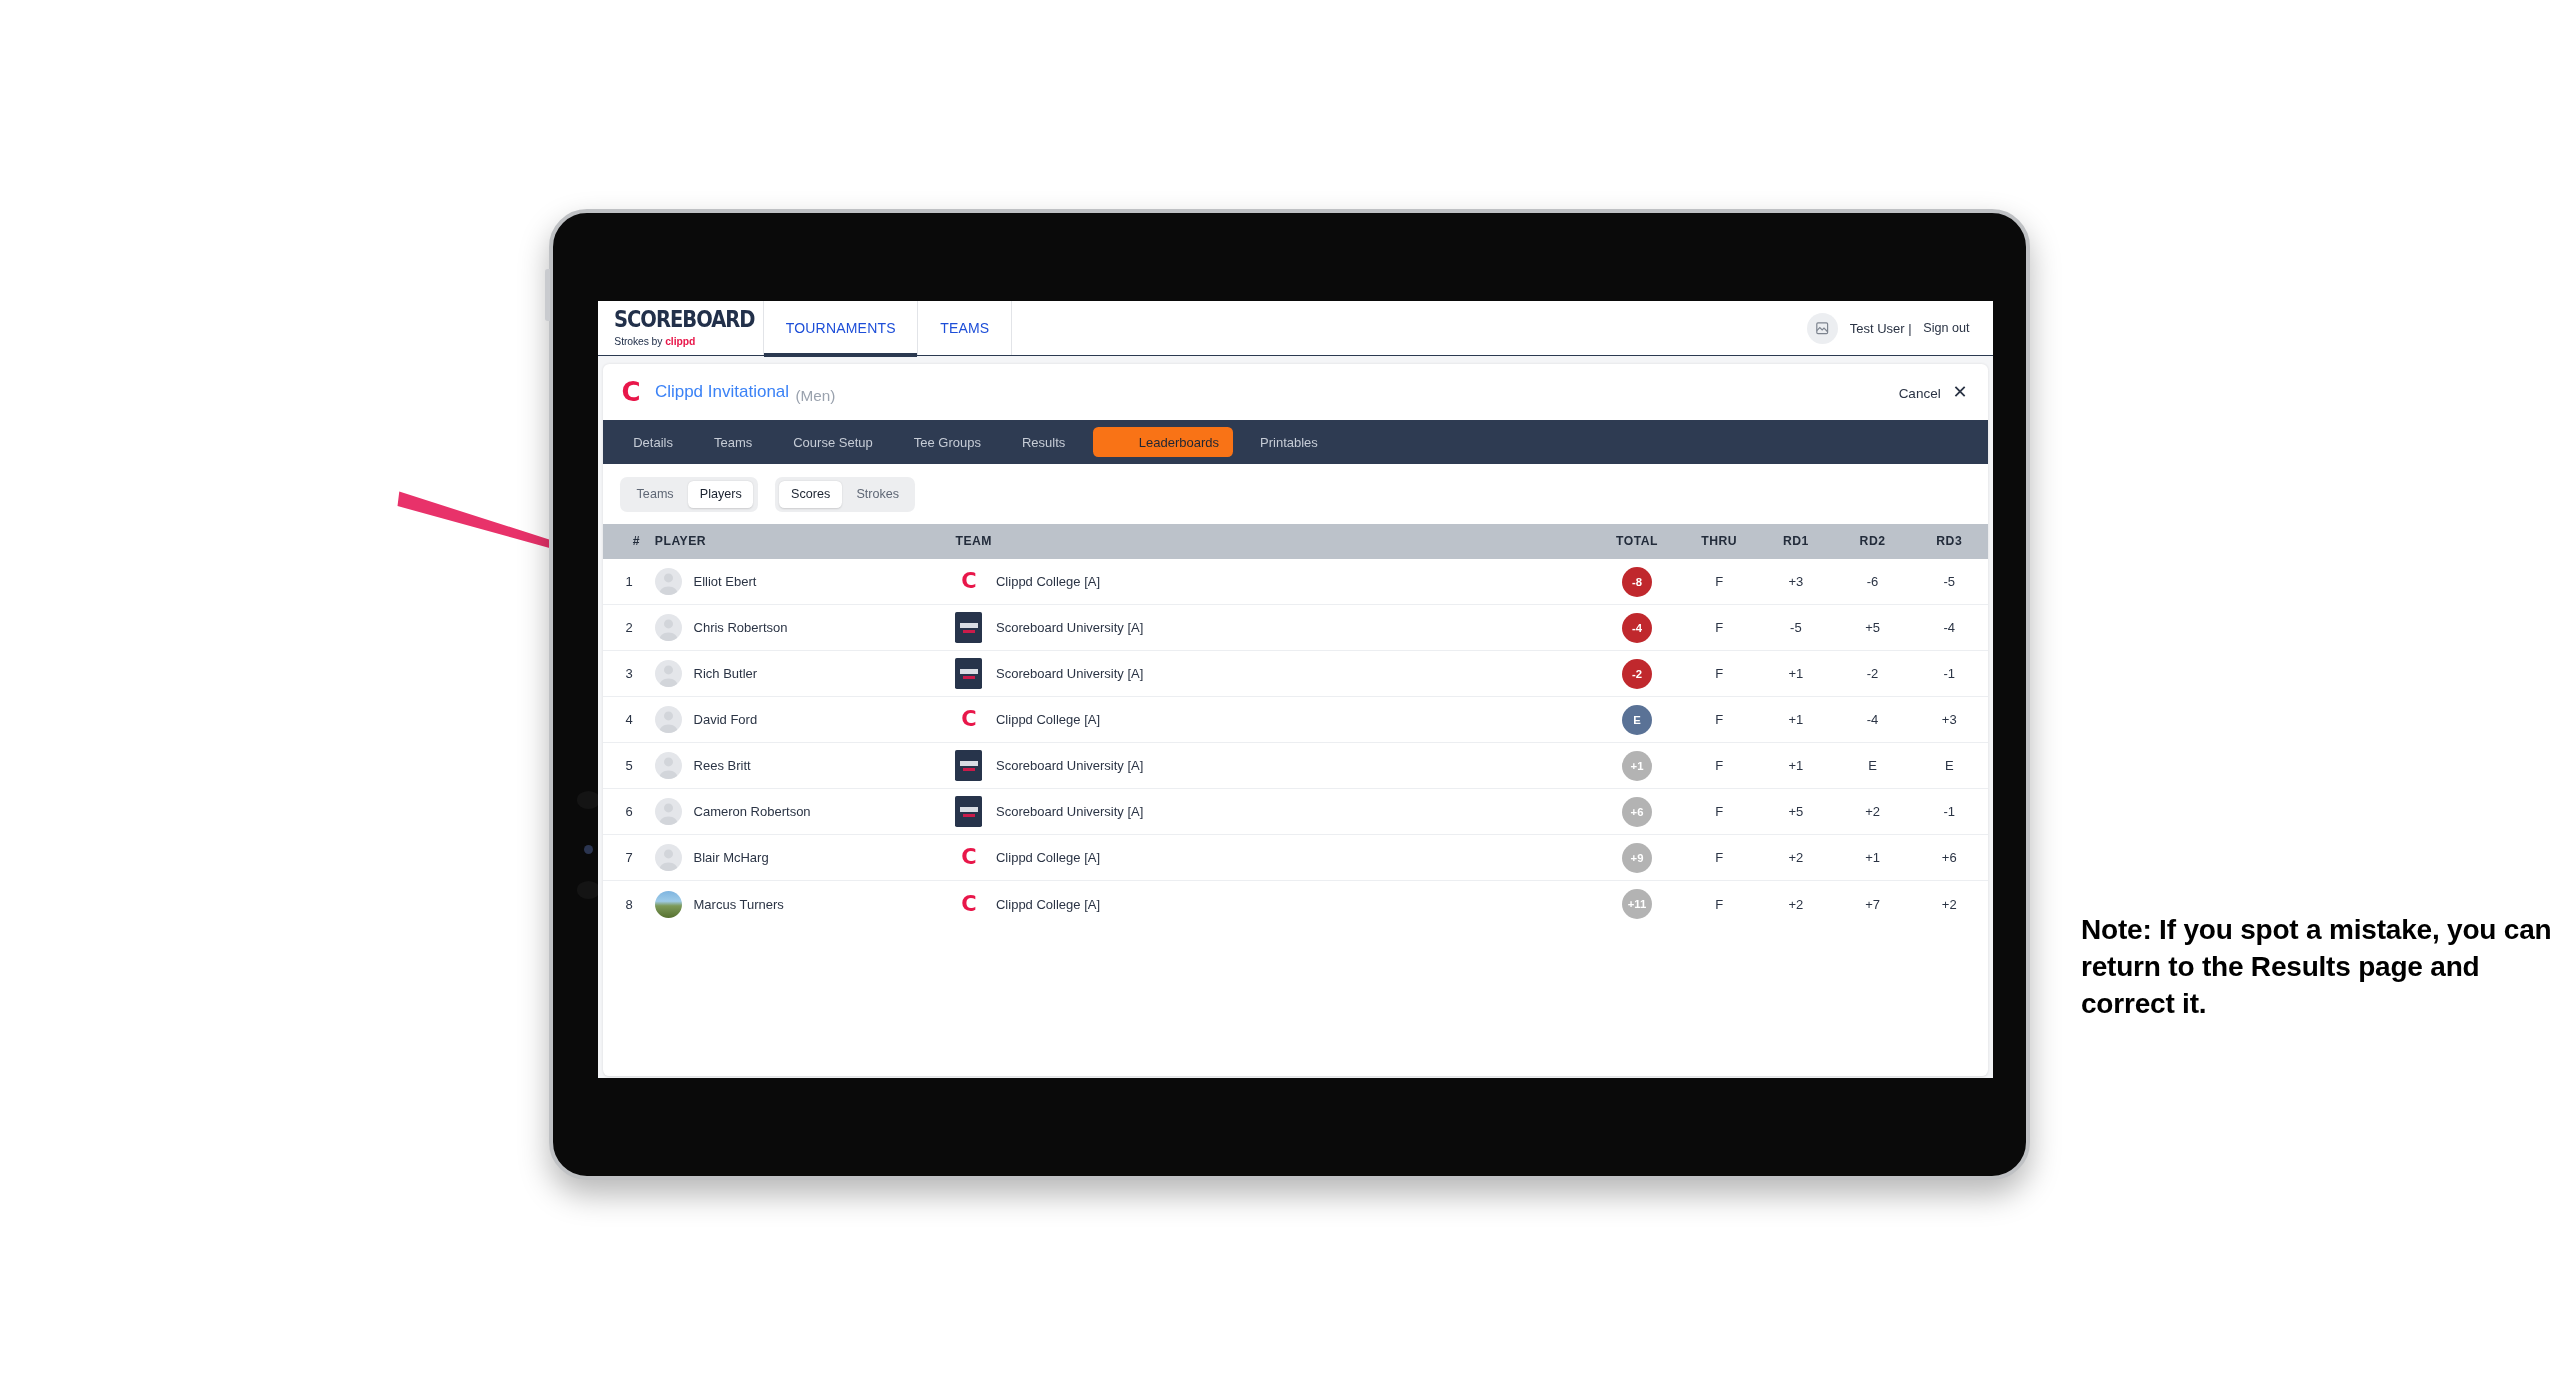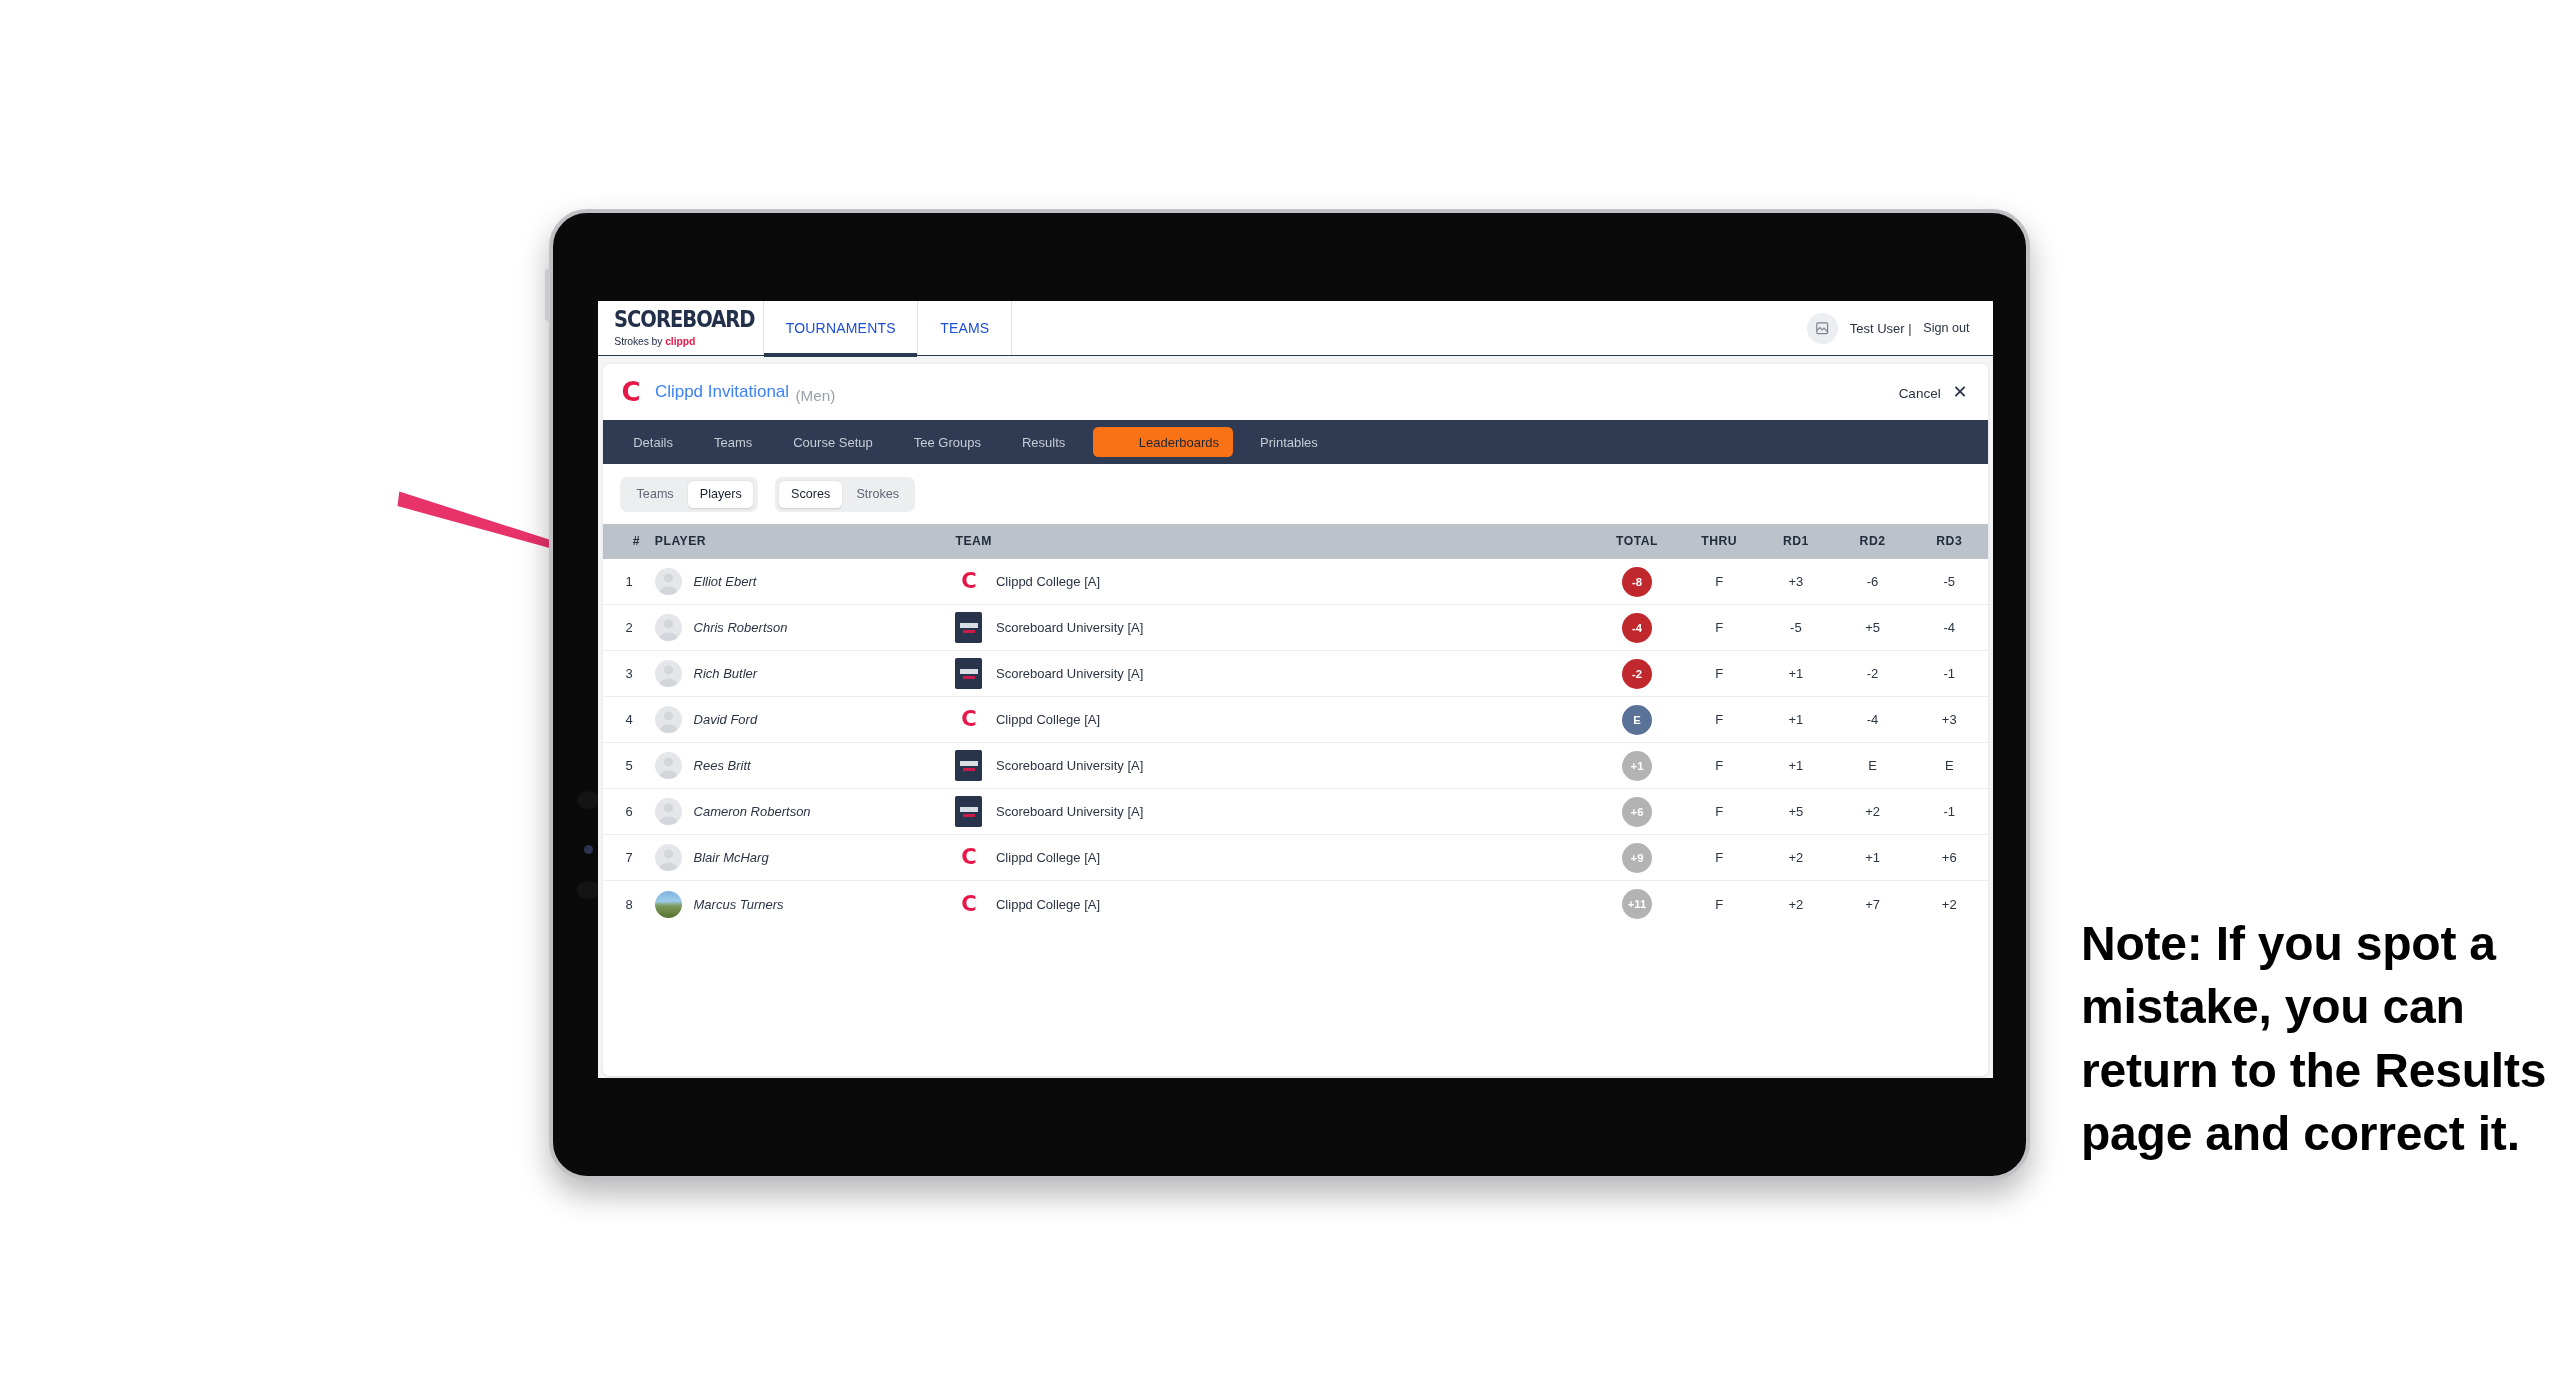--- a/index.html
+++ b/index.html
@@ -15,21 +15,21 @@
   .ann-left {
     position: absolute; left: 63px; top: 126px; width: 470px;
     font-size: 42px; line-height: 1.28; color: #0a0a0a;
     letter-spacing: -0.2px;
   }
   .ann-left b { font-weight: 700; }
 
   
   .ann-right {
     position: absolute; left: 2081px; top: 912px; width: 488px;
-    font-size: 48px; line-height: 1.32; color: #000;
+    font-size: 28px; line-height: 1.32; color: #000;
     font-weight: 700; letter-spacing: -0.2px;
   }
 
   
   .arrow-svg { position: absolute; left: 397px; top: 479px; }
 
   
   .device {
     position: absolute; left: 549px; top: 209px;
     width: 1481px; height: 971px;
@@ -151,21 +151,21 @@
   .col-total  { width: 87px; }
   .col-thru   { width: 76px; }
   .col-rd     { width: 76px; }
   table.lb thead th:first-child { padding-left: 14.4px; }
   table.lb tbody td {
     height: 46px; font-size: 13px; color: #2b3445;
     border-bottom: 0.9px solid #eceef1; vertical-align: middle;
   }
   table.lb tbody tr:last-child td { border-bottom: none; }
   .cell-rank { text-align: center; color:#2b3445; }
-  .cell-player { display: flex; align-items: center; gap: 11.7px; font-style: italic; }
+  .cell-player { display: flex; align-items: center; gap: 11.7px; }
   .avatar-ph {
     width: 27px; height: 27px; border-radius: 50%; background: #e4e6ea;
     display: flex; align-items: flex-end; justify-content: center; overflow: hidden;
     flex: 0 0 auto;
   }
   .avatar-ph .head { display:block; }
   .avatar-photo {
     width: 27px; height: 27px; border-radius: 50%; flex: 0 0 auto;
     background: linear-gradient(#7fb5e0 0%, #9ecbe8 38%, #7d9a5a 55%, #56702f 100%);
   }

